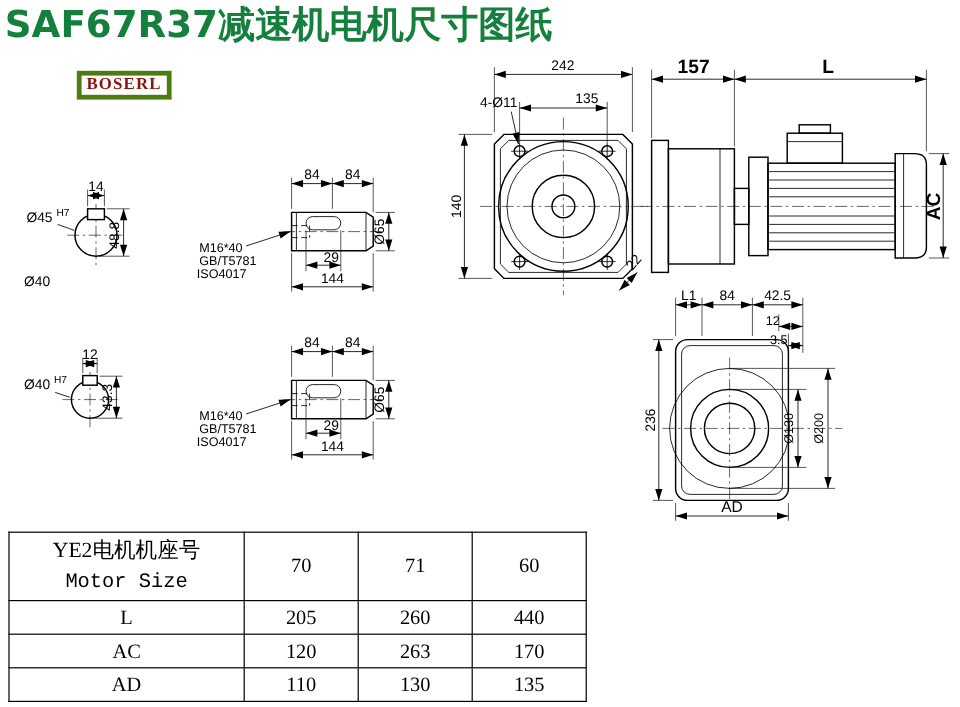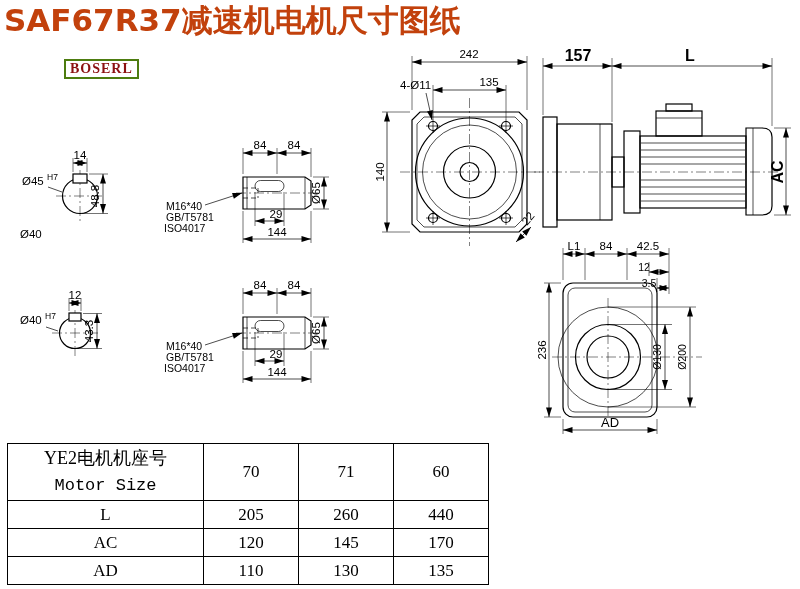--- a/index.html
+++ b/index.html
@@ -1,21 +1,21 @@
 <!DOCTYPE html>
 <html><head>
 <meta charset="utf-8">
 <style>
   * { box-sizing: border-box; }
   html,body { margin:0; padding:0; }
   body { width:800px; height:589px; background:#ffffff; position:relative; overflow:hidden;
          font-family:"Liberation Sans", sans-serif; }
-  #title { position:absolute; left:4px; top:0px; font-size:31px; font-weight:bold; color:#c2410c;
+  #title { position:absolute; left:4px; top:0px; font-size:31px; font-weight:bold; color:#15803d;
            font-family:"DejaVu Sans", sans-serif; white-space:nowrap; }
-  #logo { position:absolute; left:64px; top:59px; border:2px solid #4d7c0f; padding:0px 4px;
+  #logo { position:absolute; left:64px; top:59px; border:4px solid #4d7c0f; padding:0px 4px;
           color:#8c1111; font:bold 14px "Liberation Serif", serif; background:#fff; letter-spacing:1px; }
   #drawing { position:absolute; left:0; top:0; }
 
   .obj  { fill:none; stroke:#000; stroke-width:1.2; }
   .objw { fill:#fff; stroke:#000; stroke-width:1.2; }
   .thin { fill:none; stroke:#000; stroke-width:0.7; }
   .ext  { stroke:#000; stroke-width:0.55; }
   .dima { stroke:#000; stroke-width:0.7; fill:none; }
   .cl   { stroke:#000; stroke-width:0.5; stroke-dasharray:10 3 2 3; fill:none; }
   .hid  { stroke:#000; stroke-width:0.7; stroke-dasharray:5 3; fill:none; }
@@ -307,21 +307,21 @@
       </tr>
       <tr class="data-row">
         <td>L</td>
         <td>205</td>
         <td>260</td>
         <td>440</td>
       </tr>
       <tr class="data-row">
         <td>AC</td>
         <td>120</td>
-        <td>145</td>
+        <td>263</td>
         <td>170</td>
       </tr>
       <tr class="data-row">
         <td>AD</td>
         <td>110</td>
         <td>130</td>
         <td>135</td>
       </tr>
     </tbody>
   </table>

